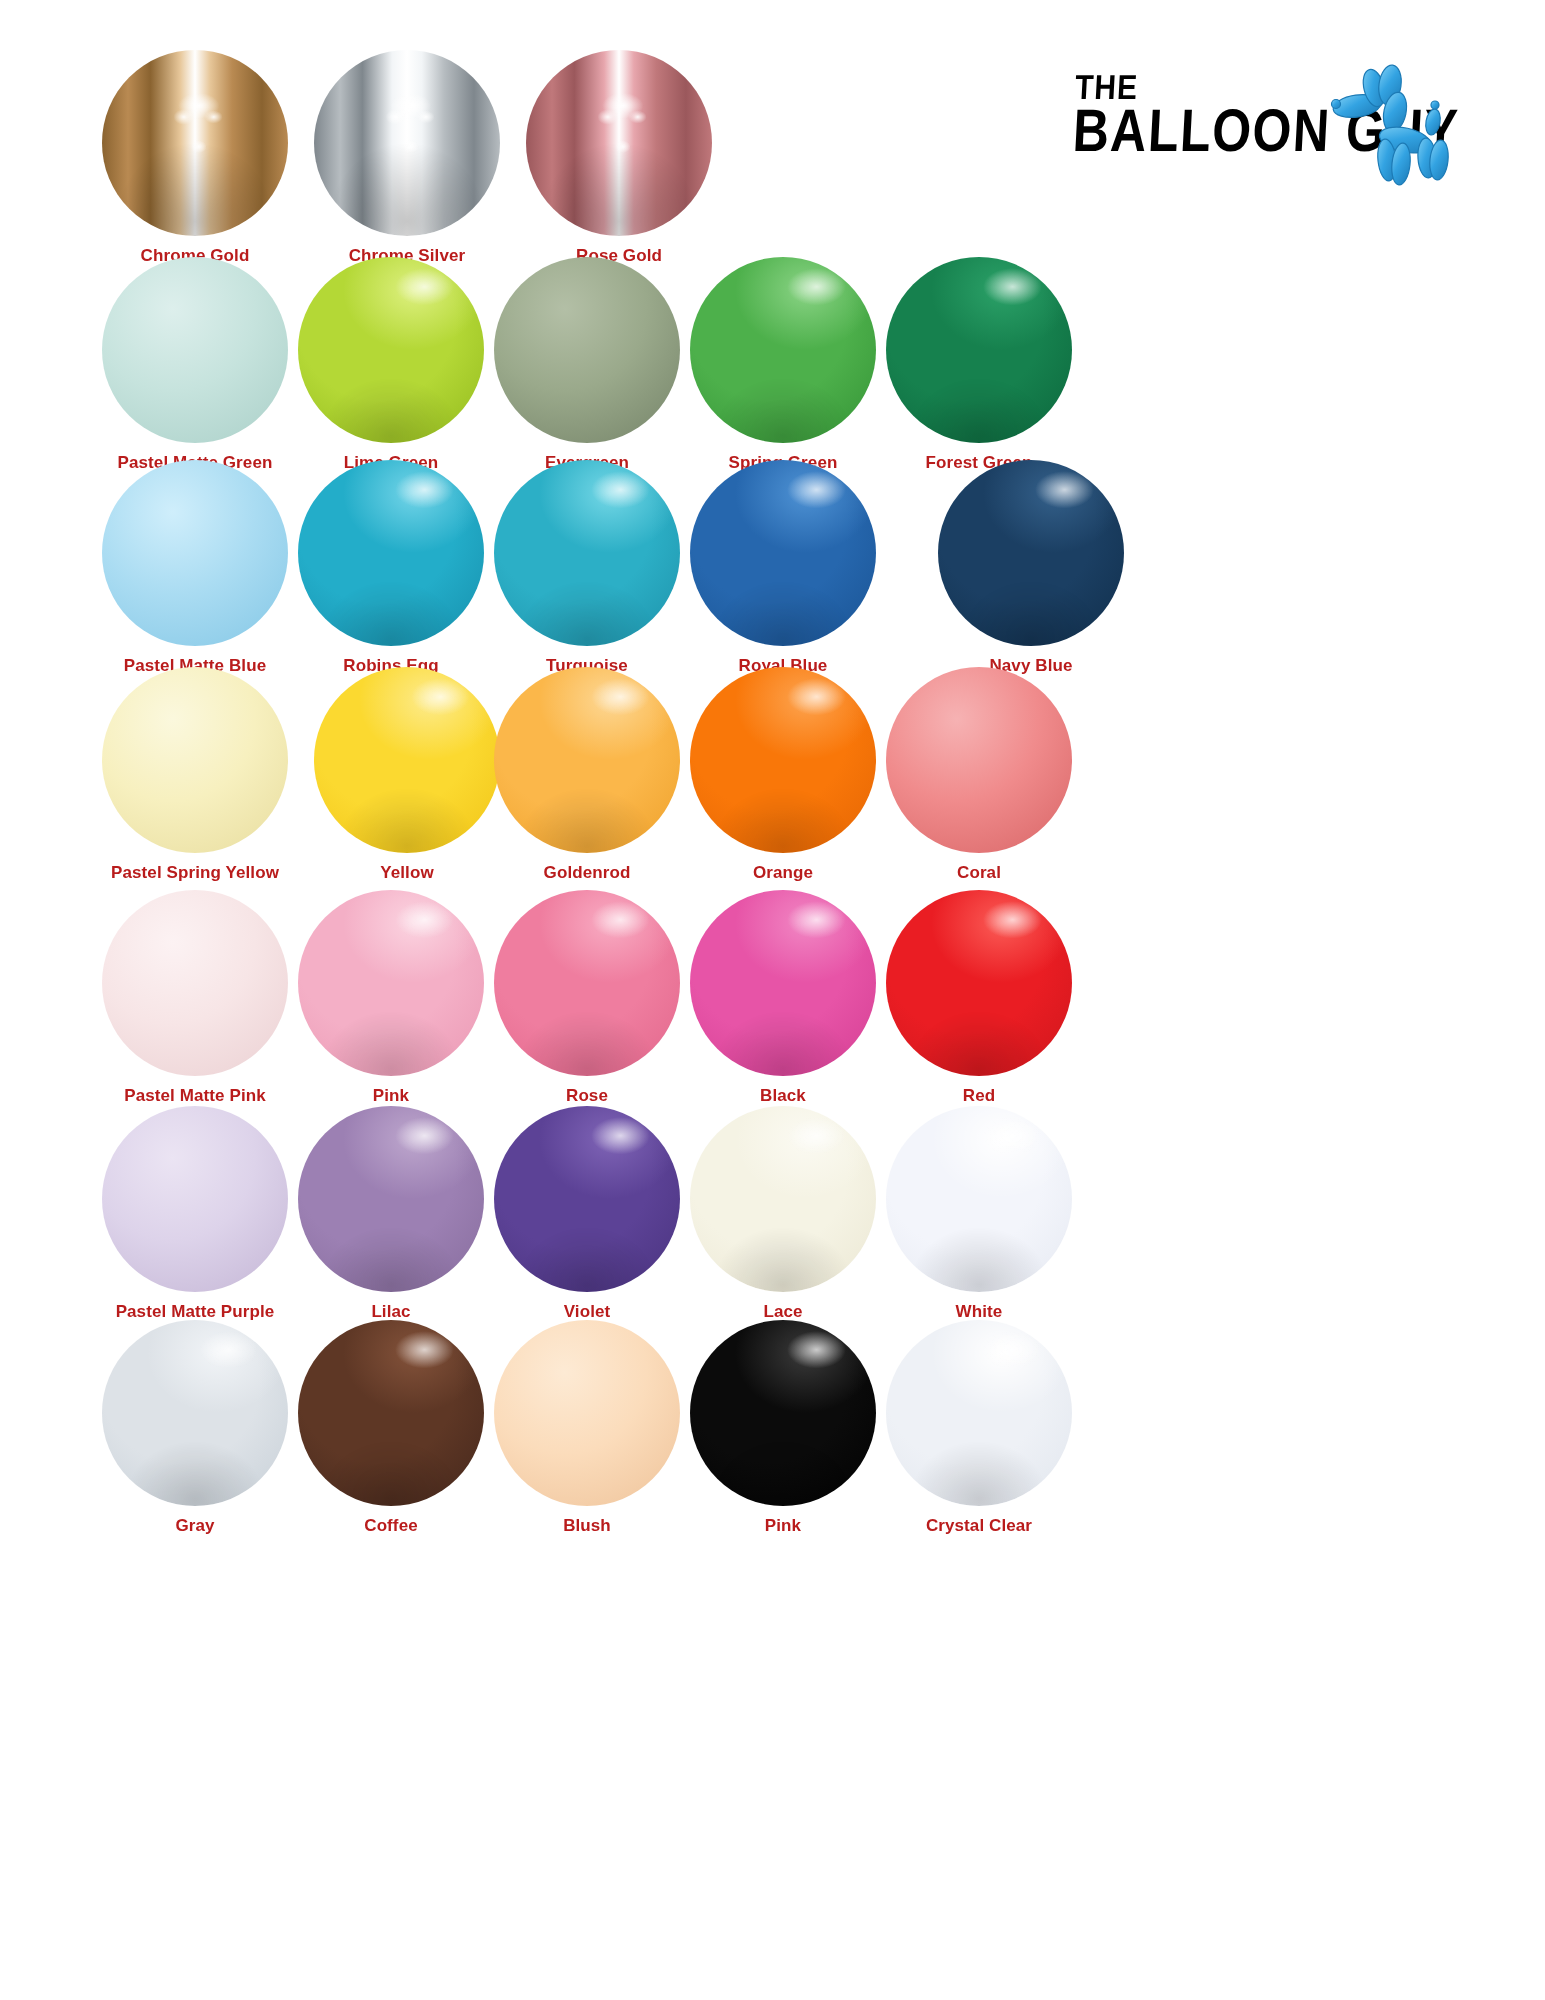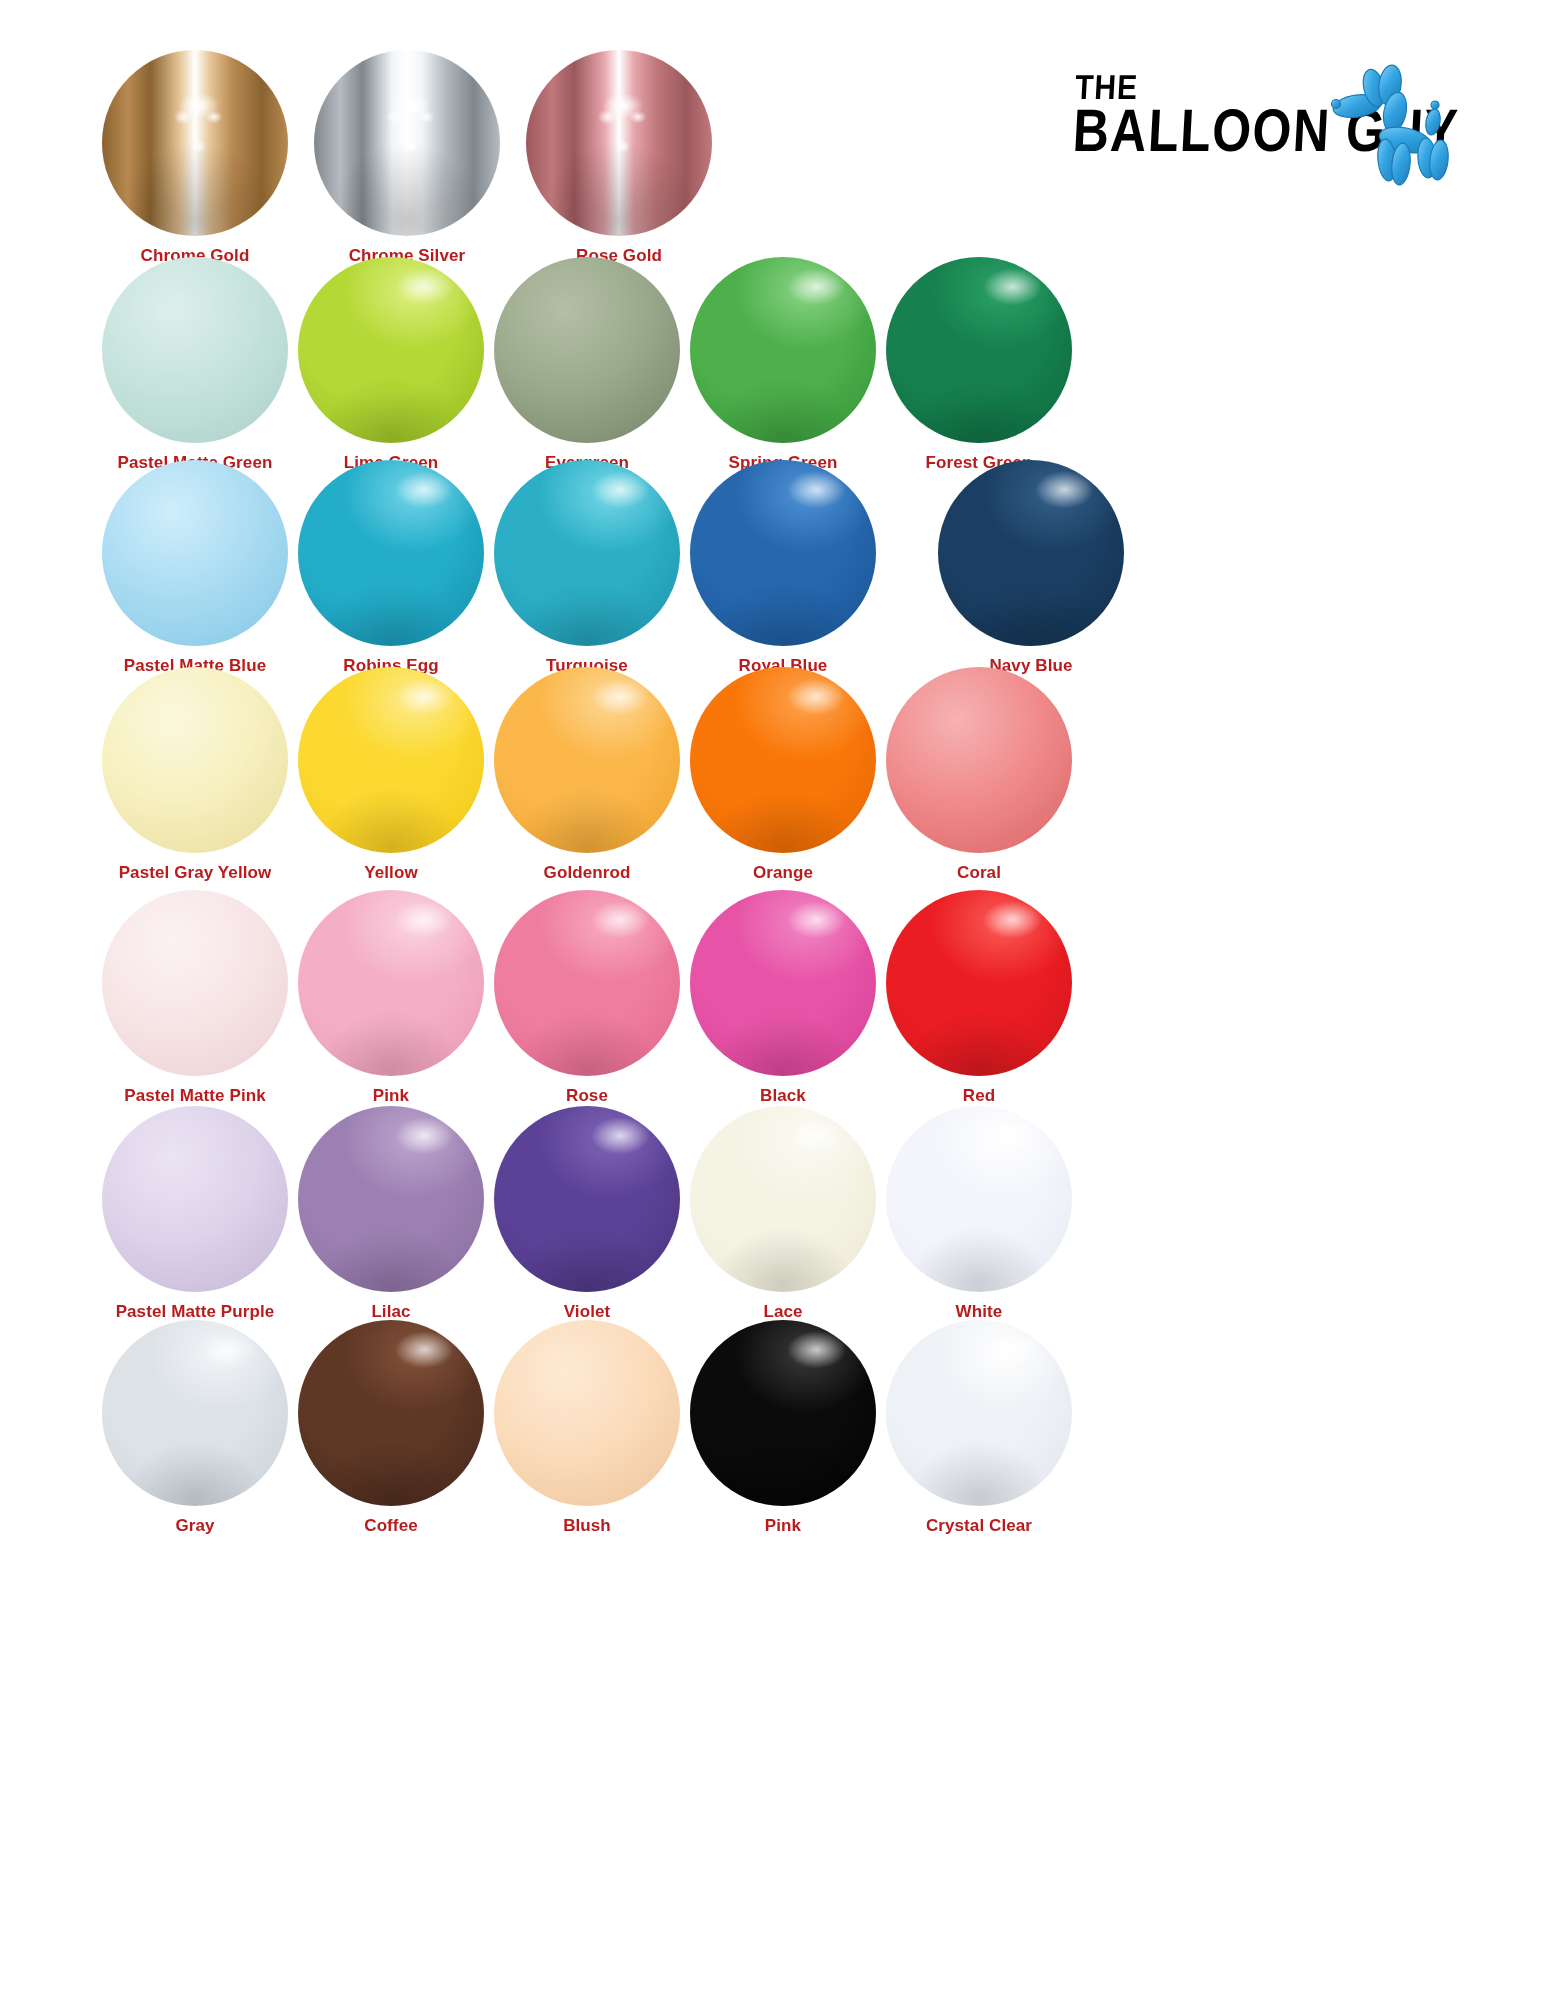--- a/index.html
+++ b/index.html
@@ -247,166 +247,166 @@
             </div>
           </div>
           <div class="label">Navy Blue</div>
         </div>
       </div>
       <div class="row" style="top: 665px;">
         <div class="cell" style="left: 80px;">
           <div class="balloon-wrap">
             <div class="balloon" style="background: radial-gradient(80% 80% at 38% 28%, rgb(251, 248, 221) 0%, rgb(247, 240, 191) 55%, rgb(236, 226, 167) 100%);"></div>
           </div>
-          <div class="label">Pastel Gray Yellow</div>
+          <div class="label">Pastel Spring Yellow</div>
+        </div>
+        <div class="cell" style="left: 292px;">
+          <div class="balloon-wrap">
+            <div class="balloon" style="background: radial-gradient(65% 55% at 62% 18%, rgb(253, 235, 139) 0%, rgba(255, 255, 255, 0) 58%), radial-gradient(95% 95% at 42% 34%, rgb(251, 217, 48) 0%, rgb(251, 217, 48) 45%, rgb(238, 192, 17) 100%);">
+              <div class="gloss" style="background: radial-gradient(22% 14% at 68% 16%, rgba(255, 255, 255, 0.75) 0%, rgba(255, 255, 255, 0) 72%), radial-gradient(60% 50% at 50% 96%, rgba(0, 0, 0, 0.14) 0%, rgba(0, 0, 0, 0) 62%);"></div>
+            </div>
+          </div>
+          <div class="label">Yellow</div>
+        </div>
+        <div class="cell" style="left: 472px;">
+          <div class="balloon-wrap">
+            <div class="balloon" style="background: radial-gradient(65% 55% at 62% 18%, rgb(253, 215, 147) 0%, rgba(255, 255, 255, 0) 58%), radial-gradient(95% 95% at 42% 34%, rgb(251, 183, 74) 0%, rgb(251, 183, 74) 45%, rgb(235, 156, 36) 100%);">
+              <div class="gloss" style="background: radial-gradient(22% 14% at 68% 16%, rgba(255, 255, 255, 0.75) 0%, rgba(255, 255, 255, 0) 72%), radial-gradient(60% 50% at 50% 96%, rgba(0, 0, 0, 0.14) 0%, rgba(0, 0, 0, 0) 62%);"></div>
+            </div>
+          </div>
+          <div class="label">Goldenrod</div>
+        </div>
+        <div class="cell" style="left: 668px;">
+          <div class="balloon-wrap">
+            <div class="balloon" style="background: radial-gradient(65% 55% at 62% 18%, rgb(253, 163, 78) 0%, rgba(255, 255, 255, 0) 58%), radial-gradient(95% 95% at 42% 34%, rgb(249, 119, 9) 0%, rgb(249, 119, 9) 45%, rgb(224, 98, 2) 100%);">
+              <div class="gloss" style="background: radial-gradient(22% 14% at 68% 16%, rgba(255, 255, 255, 0.75) 0%, rgba(255, 255, 255, 0) 72%), radial-gradient(60% 50% at 50% 96%, rgba(0, 0, 0, 0.14) 0%, rgba(0, 0, 0, 0) 62%);"></div>
+            </div>
+          </div>
+          <div class="label">Orange</div>
+        </div>
+        <div class="cell" style="left: 864px;">
+          <div class="balloon-wrap">
+            <div class="balloon" style="background: radial-gradient(80% 80% at 38% 28%, rgb(246, 178, 179) 0%, rgb(240, 139, 140) 55%, rgb(223, 112, 113) 100%);"></div>
+          </div>
+          <div class="label">Coral</div>
+        </div>
+      </div>
+      <div class="row" style="top: 888px;">
+        <div class="cell" style="left: 80px;">
+          <div class="balloon-wrap">
+            <div class="balloon" style="background: radial-gradient(80% 80% at 38% 28%, rgb(252, 242, 243) 0%, rgb(247, 229, 230) 55%, rgb(238, 214, 216) 100%);"></div>
+          </div>
+          <div class="label">Pastel Matte Pink</div>
         </div>
         <div class="cell" style="left: 276px;">
           <div class="balloon-wrap">
-            <div class="balloon" style="background: radial-gradient(65% 55% at 62% 18%, rgb(253, 235, 139) 0%, rgba(255, 255, 255, 0) 58%), radial-gradient(95% 95% at 42% 34%, rgb(251, 217, 48) 0%, rgb(251, 217, 48) 45%, rgb(238, 192, 17) 100%);">
-              <div class="gloss" style="background: radial-gradient(22% 14% at 68% 16%, rgba(255, 255, 255, 0.75) 0%, rgba(255, 255, 255, 0) 72%), radial-gradient(60% 50% at 50% 96%, rgba(0, 0, 0, 0.14) 0%, rgba(0, 0, 0, 0) 62%);"></div>
-            </div>
-          </div>
-          <div class="label">Yellow</div>
-        </div>
-        <div class="cell" style="left: 472px;">
-          <div class="balloon-wrap">
-            <div class="balloon" style="background: radial-gradient(65% 55% at 62% 18%, rgb(253, 215, 147) 0%, rgba(255, 255, 255, 0) 58%), radial-gradient(95% 95% at 42% 34%, rgb(251, 183, 74) 0%, rgb(251, 183, 74) 45%, rgb(235, 156, 36) 100%);">
-              <div class="gloss" style="background: radial-gradient(22% 14% at 68% 16%, rgba(255, 255, 255, 0.75) 0%, rgba(255, 255, 255, 0) 72%), radial-gradient(60% 50% at 50% 96%, rgba(0, 0, 0, 0.14) 0%, rgba(0, 0, 0, 0) 62%);"></div>
-            </div>
-          </div>
-          <div class="label">Goldenrod</div>
-        </div>
-        <div class="cell" style="left: 668px;">
-          <div class="balloon-wrap">
-            <div class="balloon" style="background: radial-gradient(65% 55% at 62% 18%, rgb(253, 163, 78) 0%, rgba(255, 255, 255, 0) 58%), radial-gradient(95% 95% at 42% 34%, rgb(249, 119, 9) 0%, rgb(249, 119, 9) 45%, rgb(224, 98, 2) 100%);">
-              <div class="gloss" style="background: radial-gradient(22% 14% at 68% 16%, rgba(255, 255, 255, 0.75) 0%, rgba(255, 255, 255, 0) 72%), radial-gradient(60% 50% at 50% 96%, rgba(0, 0, 0, 0.14) 0%, rgba(0, 0, 0, 0) 62%);"></div>
-            </div>
-          </div>
-          <div class="label">Orange</div>
+            <div class="balloon" style="background: radial-gradient(65% 55% at 62% 18%, rgb(251, 211, 224) 0%, rgba(255, 255, 255, 0) 58%), radial-gradient(95% 95% at 42% 34%, rgb(244, 175, 198) 0%, rgb(244, 175, 198) 45%, rgb(232, 148, 176) 100%);">
+              <div class="gloss" style="background: radial-gradient(22% 14% at 68% 16%, rgba(255, 255, 255, 0.75) 0%, rgba(255, 255, 255, 0) 72%), radial-gradient(60% 50% at 50% 96%, rgba(0, 0, 0, 0.14) 0%, rgba(0, 0, 0, 0) 62%);"></div>
+            </div>
+          </div>
+          <div class="label">Pink</div>
+        </div>
+        <div class="cell" style="left: 472px;">
+          <div class="balloon-wrap">
+            <div class="balloon" style="background: radial-gradient(65% 55% at 62% 18%, rgb(248, 171, 194) 0%, rgba(255, 255, 255, 0) 58%), radial-gradient(95% 95% at 42% 34%, rgb(239, 125, 159) 0%, rgb(239, 125, 159) 45%, rgb(223, 98, 135) 100%);">
+              <div class="gloss" style="background: radial-gradient(22% 14% at 68% 16%, rgba(255, 255, 255, 0.75) 0%, rgba(255, 255, 255, 0) 72%), radial-gradient(60% 50% at 50% 96%, rgba(0, 0, 0, 0.14) 0%, rgba(0, 0, 0, 0) 62%);"></div>
+            </div>
+          </div>
+          <div class="label">Rose</div>
+        </div>
+        <div class="cell" style="left: 668px;">
+          <div class="balloon-wrap">
+            <div class="balloon" style="background: radial-gradient(65% 55% at 62% 18%, rgb(241, 134, 195) 0%, rgba(255, 255, 255, 0) 58%), radial-gradient(95% 95% at 42% 34%, rgb(231, 84, 167) 0%, rgb(231, 84, 167) 45%, rgb(208, 58, 143) 100%);">
+              <div class="gloss" style="background: radial-gradient(22% 14% at 68% 16%, rgba(255, 255, 255, 0.75) 0%, rgba(255, 255, 255, 0) 72%), radial-gradient(60% 50% at 50% 96%, rgba(0, 0, 0, 0.14) 0%, rgba(0, 0, 0, 0) 62%);"></div>
+            </div>
+          </div>
+          <div class="label">Black</div>
         </div>
         <div class="cell" style="left: 864px;">
           <div class="balloon-wrap">
-            <div class="balloon" style="background: radial-gradient(80% 80% at 38% 28%, rgb(246, 178, 179) 0%, rgb(240, 139, 140) 55%, rgb(223, 112, 113) 100%);"></div>
-          </div>
-          <div class="label">Coral</div>
-        </div>
-      </div>
-      <div class="row" style="top: 888px;">
-        <div class="cell" style="left: 80px;">
-          <div class="balloon-wrap">
-            <div class="balloon" style="background: radial-gradient(80% 80% at 38% 28%, rgb(252, 242, 243) 0%, rgb(247, 229, 230) 55%, rgb(238, 214, 216) 100%);"></div>
-          </div>
-          <div class="label">Pastel Matte Pink</div>
+            <div class="balloon" style="background: radial-gradient(65% 55% at 62% 18%, rgb(251, 91, 86) 0%, rgba(255, 255, 255, 0) 58%), radial-gradient(95% 95% at 42% 34%, rgb(234, 29, 35) 0%, rgb(234, 29, 35) 45%, rgb(201, 21, 27) 100%);">
+              <div class="gloss" style="background: radial-gradient(22% 14% at 68% 16%, rgba(255, 255, 255, 0.75) 0%, rgba(255, 255, 255, 0) 72%), radial-gradient(60% 50% at 50% 96%, rgba(0, 0, 0, 0.14) 0%, rgba(0, 0, 0, 0) 62%);"></div>
+            </div>
+          </div>
+          <div class="label">Red</div>
+        </div>
+      </div>
+      <div class="row" style="top: 1104px;">
+        <div class="cell" style="left: 80px;">
+          <div class="balloon-wrap">
+            <div class="balloon" style="background: radial-gradient(80% 80% at 38% 28%, rgb(235, 228, 243) 0%, rgb(221, 211, 234) 55%, rgb(203, 190, 219) 100%);"></div>
+          </div>
+          <div class="label">Pastel Matte Purple</div>
         </div>
         <div class="cell" style="left: 276px;">
           <div class="balloon-wrap">
-            <div class="balloon" style="background: radial-gradient(65% 55% at 62% 18%, rgb(251, 211, 224) 0%, rgba(255, 255, 255, 0) 58%), radial-gradient(95% 95% at 42% 34%, rgb(244, 175, 198) 0%, rgb(244, 175, 198) 45%, rgb(232, 148, 176) 100%);">
+            <div class="balloon" style="background: radial-gradient(65% 55% at 62% 18%, rgb(189, 166, 205) 0%, rgba(255, 255, 255, 0) 58%), radial-gradient(95% 95% at 42% 34%, rgb(156, 128, 179) 0%, rgb(156, 128, 179) 45%, rgb(131, 105, 153) 100%);">
+              <div class="gloss" style="background: radial-gradient(22% 14% at 68% 16%, rgba(255, 255, 255, 0.75) 0%, rgba(255, 255, 255, 0) 72%), radial-gradient(60% 50% at 50% 96%, rgba(0, 0, 0, 0.14) 0%, rgba(0, 0, 0, 0) 62%);"></div>
+            </div>
+          </div>
+          <div class="label">Lilac</div>
+        </div>
+        <div class="cell" style="left: 472px;">
+          <div class="balloon-wrap">
+            <div class="balloon" style="background: radial-gradient(65% 55% at 62% 18%, rgb(127, 100, 182) 0%, rgba(255, 255, 255, 0) 58%), radial-gradient(95% 95% at 42% 34%, rgb(92, 66, 150) 0%, rgb(92, 66, 150) 45%, rgb(70, 48, 122) 100%);">
+              <div class="gloss" style="background: radial-gradient(22% 14% at 68% 16%, rgba(255, 255, 255, 0.75) 0%, rgba(255, 255, 255, 0) 72%), radial-gradient(60% 50% at 50% 96%, rgba(0, 0, 0, 0.14) 0%, rgba(0, 0, 0, 0) 62%);"></div>
+            </div>
+          </div>
+          <div class="label">Violet</div>
+        </div>
+        <div class="cell" style="left: 668px;">
+          <div class="balloon-wrap">
+            <div class="balloon" style="background: radial-gradient(65% 55% at 62% 18%, rgb(251, 250, 242) 0%, rgba(255, 255, 255, 0) 58%), radial-gradient(95% 95% at 42% 34%, rgb(245, 243, 228) 0%, rgb(245, 243, 228) 45%, rgb(233, 229, 208) 100%);">
+              <div class="gloss" style="background: radial-gradient(22% 14% at 68% 16%, rgba(255, 255, 255, 0.75) 0%, rgba(255, 255, 255, 0) 72%), radial-gradient(60% 50% at 50% 96%, rgba(0, 0, 0, 0.14) 0%, rgba(0, 0, 0, 0) 62%);"></div>
+            </div>
+          </div>
+          <div class="label">Lace</div>
+        </div>
+        <div class="cell" style="left: 864px;">
+          <div class="balloon-wrap">
+            <div class="balloon" style="background: radial-gradient(65% 55% at 62% 18%, rgb(255, 255, 255) 0%, rgba(255, 255, 255, 0) 58%), radial-gradient(95% 95% at 42% 34%, rgb(243, 245, 251) 0%, rgb(243, 245, 251) 45%, rgb(227, 231, 240) 100%);">
+              <div class="gloss" style="background: radial-gradient(22% 14% at 68% 16%, rgba(255, 255, 255, 0.75) 0%, rgba(255, 255, 255, 0) 72%), radial-gradient(60% 50% at 50% 96%, rgba(0, 0, 0, 0.14) 0%, rgba(0, 0, 0, 0) 62%);"></div>
+            </div>
+          </div>
+          <div class="label">White</div>
+        </div>
+      </div>
+      <div class="row" style="top: 1318px;">
+        <div class="cell" style="left: 80px;">
+          <div class="balloon-wrap">
+            <div class="balloon" style="background: radial-gradient(65% 55% at 62% 18%, rgb(241, 244, 247) 0%, rgba(255, 255, 255, 0) 58%), radial-gradient(95% 95% at 42% 34%, rgb(221, 226, 231) 0%, rgb(221, 226, 231) 45%, rgb(195, 204, 212) 100%);">
+              <div class="gloss" style="background: radial-gradient(22% 14% at 68% 16%, rgba(255, 255, 255, 0.75) 0%, rgba(255, 255, 255, 0) 72%), radial-gradient(60% 50% at 50% 96%, rgba(0, 0, 0, 0.14) 0%, rgba(0, 0, 0, 0) 62%);"></div>
+            </div>
+          </div>
+          <div class="label">Gray</div>
+        </div>
+        <div class="cell" style="left: 276px;">
+          <div class="balloon-wrap">
+            <div class="balloon" style="background: radial-gradient(65% 55% at 62% 18%, rgb(131, 82, 58) 0%, rgba(255, 255, 255, 0) 58%), radial-gradient(95% 95% at 42% 34%, rgb(94, 55, 37) 0%, rgb(94, 55, 37) 45%, rgb(64, 36, 26) 100%);">
+              <div class="gloss" style="background: radial-gradient(22% 14% at 68% 16%, rgba(255, 255, 255, 0.75) 0%, rgba(255, 255, 255, 0) 72%), radial-gradient(60% 50% at 50% 96%, rgba(0, 0, 0, 0.14) 0%, rgba(0, 0, 0, 0) 62%);"></div>
+            </div>
+          </div>
+          <div class="label">Coffee</div>
+        </div>
+        <div class="cell" style="left: 472px;">
+          <div class="balloon-wrap">
+            <div class="balloon" style="background: radial-gradient(80% 80% at 38% 28%, rgb(253, 234, 212) 0%, rgb(251, 220, 187) 55%, rgb(242, 202, 163) 100%);"></div>
+          </div>
+          <div class="label">Blush</div>
+        </div>
+        <div class="cell" style="left: 668px;">
+          <div class="balloon-wrap">
+            <div class="balloon" style="background: radial-gradient(65% 55% at 62% 18%, rgb(58, 58, 58) 0%, rgba(255, 255, 255, 0) 58%), radial-gradient(95% 95% at 42% 34%, rgb(11, 11, 11) 0%, rgb(11, 11, 11) 45%, rgb(0, 0, 0) 100%);">
               <div class="gloss" style="background: radial-gradient(22% 14% at 68% 16%, rgba(255, 255, 255, 0.75) 0%, rgba(255, 255, 255, 0) 72%), radial-gradient(60% 50% at 50% 96%, rgba(0, 0, 0, 0.14) 0%, rgba(0, 0, 0, 0) 62%);"></div>
             </div>
           </div>
           <div class="label">Pink</div>
         </div>
-        <div class="cell" style="left: 472px;">
-          <div class="balloon-wrap">
-            <div class="balloon" style="background: radial-gradient(65% 55% at 62% 18%, rgb(248, 171, 194) 0%, rgba(255, 255, 255, 0) 58%), radial-gradient(95% 95% at 42% 34%, rgb(239, 125, 159) 0%, rgb(239, 125, 159) 45%, rgb(223, 98, 135) 100%);">
-              <div class="gloss" style="background: radial-gradient(22% 14% at 68% 16%, rgba(255, 255, 255, 0.75) 0%, rgba(255, 255, 255, 0) 72%), radial-gradient(60% 50% at 50% 96%, rgba(0, 0, 0, 0.14) 0%, rgba(0, 0, 0, 0) 62%);"></div>
-            </div>
-          </div>
-          <div class="label">Rose</div>
-        </div>
-        <div class="cell" style="left: 668px;">
-          <div class="balloon-wrap">
-            <div class="balloon" style="background: radial-gradient(65% 55% at 62% 18%, rgb(241, 134, 195) 0%, rgba(255, 255, 255, 0) 58%), radial-gradient(95% 95% at 42% 34%, rgb(231, 84, 167) 0%, rgb(231, 84, 167) 45%, rgb(208, 58, 143) 100%);">
-              <div class="gloss" style="background: radial-gradient(22% 14% at 68% 16%, rgba(255, 255, 255, 0.75) 0%, rgba(255, 255, 255, 0) 72%), radial-gradient(60% 50% at 50% 96%, rgba(0, 0, 0, 0.14) 0%, rgba(0, 0, 0, 0) 62%);"></div>
-            </div>
-          </div>
-          <div class="label">Black</div>
-        </div>
         <div class="cell" style="left: 864px;">
           <div class="balloon-wrap">
-            <div class="balloon" style="background: radial-gradient(65% 55% at 62% 18%, rgb(251, 91, 86) 0%, rgba(255, 255, 255, 0) 58%), radial-gradient(95% 95% at 42% 34%, rgb(234, 29, 35) 0%, rgb(234, 29, 35) 45%, rgb(201, 21, 27) 100%);">
-              <div class="gloss" style="background: radial-gradient(22% 14% at 68% 16%, rgba(255, 255, 255, 0.75) 0%, rgba(255, 255, 255, 0) 72%), radial-gradient(60% 50% at 50% 96%, rgba(0, 0, 0, 0.14) 0%, rgba(0, 0, 0, 0) 62%);"></div>
-            </div>
-          </div>
-          <div class="label">Red</div>
-        </div>
-      </div>
-      <div class="row" style="top: 1104px;">
-        <div class="cell" style="left: 80px;">
-          <div class="balloon-wrap">
-            <div class="balloon" style="background: radial-gradient(80% 80% at 38% 28%, rgb(235, 228, 243) 0%, rgb(221, 211, 234) 55%, rgb(203, 190, 219) 100%);"></div>
-          </div>
-          <div class="label">Pastel Matte Purple</div>
-        </div>
-        <div class="cell" style="left: 276px;">
-          <div class="balloon-wrap">
-            <div class="balloon" style="background: radial-gradient(65% 55% at 62% 18%, rgb(189, 166, 205) 0%, rgba(255, 255, 255, 0) 58%), radial-gradient(95% 95% at 42% 34%, rgb(156, 128, 179) 0%, rgb(156, 128, 179) 45%, rgb(131, 105, 153) 100%);">
-              <div class="gloss" style="background: radial-gradient(22% 14% at 68% 16%, rgba(255, 255, 255, 0.75) 0%, rgba(255, 255, 255, 0) 72%), radial-gradient(60% 50% at 50% 96%, rgba(0, 0, 0, 0.14) 0%, rgba(0, 0, 0, 0) 62%);"></div>
-            </div>
-          </div>
-          <div class="label">Lilac</div>
-        </div>
-        <div class="cell" style="left: 472px;">
-          <div class="balloon-wrap">
-            <div class="balloon" style="background: radial-gradient(65% 55% at 62% 18%, rgb(127, 100, 182) 0%, rgba(255, 255, 255, 0) 58%), radial-gradient(95% 95% at 42% 34%, rgb(92, 66, 150) 0%, rgb(92, 66, 150) 45%, rgb(70, 48, 122) 100%);">
-              <div class="gloss" style="background: radial-gradient(22% 14% at 68% 16%, rgba(255, 255, 255, 0.75) 0%, rgba(255, 255, 255, 0) 72%), radial-gradient(60% 50% at 50% 96%, rgba(0, 0, 0, 0.14) 0%, rgba(0, 0, 0, 0) 62%);"></div>
-            </div>
-          </div>
-          <div class="label">Violet</div>
-        </div>
-        <div class="cell" style="left: 668px;">
-          <div class="balloon-wrap">
-            <div class="balloon" style="background: radial-gradient(65% 55% at 62% 18%, rgb(251, 250, 242) 0%, rgba(255, 255, 255, 0) 58%), radial-gradient(95% 95% at 42% 34%, rgb(245, 243, 228) 0%, rgb(245, 243, 228) 45%, rgb(233, 229, 208) 100%);">
-              <div class="gloss" style="background: radial-gradient(22% 14% at 68% 16%, rgba(255, 255, 255, 0.75) 0%, rgba(255, 255, 255, 0) 72%), radial-gradient(60% 50% at 50% 96%, rgba(0, 0, 0, 0.14) 0%, rgba(0, 0, 0, 0) 62%);"></div>
-            </div>
-          </div>
-          <div class="label">Lace</div>
-        </div>
-        <div class="cell" style="left: 864px;">
-          <div class="balloon-wrap">
-            <div class="balloon" style="background: radial-gradient(65% 55% at 62% 18%, rgb(255, 255, 255) 0%, rgba(255, 255, 255, 0) 58%), radial-gradient(95% 95% at 42% 34%, rgb(243, 245, 251) 0%, rgb(243, 245, 251) 45%, rgb(227, 231, 240) 100%);">
-              <div class="gloss" style="background: radial-gradient(22% 14% at 68% 16%, rgba(255, 255, 255, 0.75) 0%, rgba(255, 255, 255, 0) 72%), radial-gradient(60% 50% at 50% 96%, rgba(0, 0, 0, 0.14) 0%, rgba(0, 0, 0, 0) 62%);"></div>
-            </div>
-          </div>
-          <div class="label">White</div>
-        </div>
-      </div>
-      <div class="row" style="top: 1318px;">
-        <div class="cell" style="left: 80px;">
-          <div class="balloon-wrap">
-            <div class="balloon" style="background: radial-gradient(65% 55% at 62% 18%, rgb(241, 244, 247) 0%, rgba(255, 255, 255, 0) 58%), radial-gradient(95% 95% at 42% 34%, rgb(221, 226, 231) 0%, rgb(221, 226, 231) 45%, rgb(195, 204, 212) 100%);">
-              <div class="gloss" style="background: radial-gradient(22% 14% at 68% 16%, rgba(255, 255, 255, 0.75) 0%, rgba(255, 255, 255, 0) 72%), radial-gradient(60% 50% at 50% 96%, rgba(0, 0, 0, 0.14) 0%, rgba(0, 0, 0, 0) 62%);"></div>
-            </div>
-          </div>
-          <div class="label">Gray</div>
-        </div>
-        <div class="cell" style="left: 276px;">
-          <div class="balloon-wrap">
-            <div class="balloon" style="background: radial-gradient(65% 55% at 62% 18%, rgb(131, 82, 58) 0%, rgba(255, 255, 255, 0) 58%), radial-gradient(95% 95% at 42% 34%, rgb(94, 55, 37) 0%, rgb(94, 55, 37) 45%, rgb(64, 36, 26) 100%);">
-              <div class="gloss" style="background: radial-gradient(22% 14% at 68% 16%, rgba(255, 255, 255, 0.75) 0%, rgba(255, 255, 255, 0) 72%), radial-gradient(60% 50% at 50% 96%, rgba(0, 0, 0, 0.14) 0%, rgba(0, 0, 0, 0) 62%);"></div>
-            </div>
-          </div>
-          <div class="label">Coffee</div>
-        </div>
-        <div class="cell" style="left: 472px;">
-          <div class="balloon-wrap">
-            <div class="balloon" style="background: radial-gradient(80% 80% at 38% 28%, rgb(253, 234, 212) 0%, rgb(251, 220, 187) 55%, rgb(242, 202, 163) 100%);"></div>
-          </div>
-          <div class="label">Blush</div>
-        </div>
-        <div class="cell" style="left: 668px;">
-          <div class="balloon-wrap">
-            <div class="balloon" style="background: radial-gradient(65% 55% at 62% 18%, rgb(58, 58, 58) 0%, rgba(255, 255, 255, 0) 58%), radial-gradient(95% 95% at 42% 34%, rgb(11, 11, 11) 0%, rgb(11, 11, 11) 45%, rgb(0, 0, 0) 100%);">
-              <div class="gloss" style="background: radial-gradient(22% 14% at 68% 16%, rgba(255, 255, 255, 0.75) 0%, rgba(255, 255, 255, 0) 72%), radial-gradient(60% 50% at 50% 96%, rgba(0, 0, 0, 0.14) 0%, rgba(0, 0, 0, 0) 62%);"></div>
-            </div>
-          </div>
-          <div class="label">Pink</div>
-        </div>
-        <div class="cell" style="left: 864px;">
-          <div class="balloon-wrap">
             <div class="balloon" style="background: radial-gradient(65% 55% at 62% 18%, rgb(255, 255, 255) 0%, rgba(255, 255, 255, 0) 58%), radial-gradient(95% 95% at 42% 34%, rgb(238, 241, 246) 0%, rgb(238, 241, 246) 45%, rgb(223, 228, 236) 100%);">
               <div class="gloss" style="background: radial-gradient(22% 14% at 68% 16%, rgba(255, 255, 255, 0.75) 0%, rgba(255, 255, 255, 0) 72%), radial-gradient(60% 50% at 50% 96%, rgba(0, 0, 0, 0.14) 0%, rgba(0, 0, 0, 0) 62%);"></div>
             </div>
           </div>
           <div class="label">Crystal Clear</div>
         </div>
       </div>
     </div>
 
 </div>

